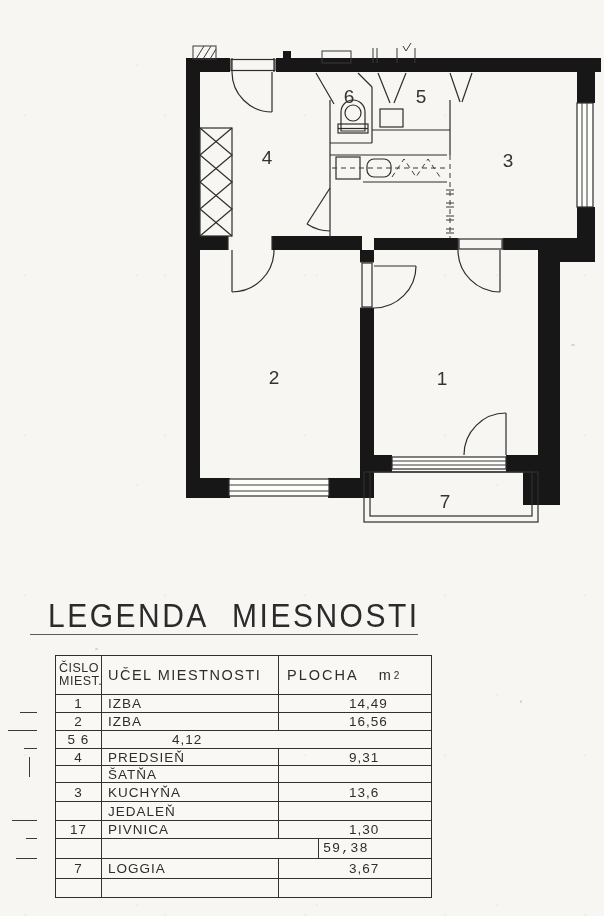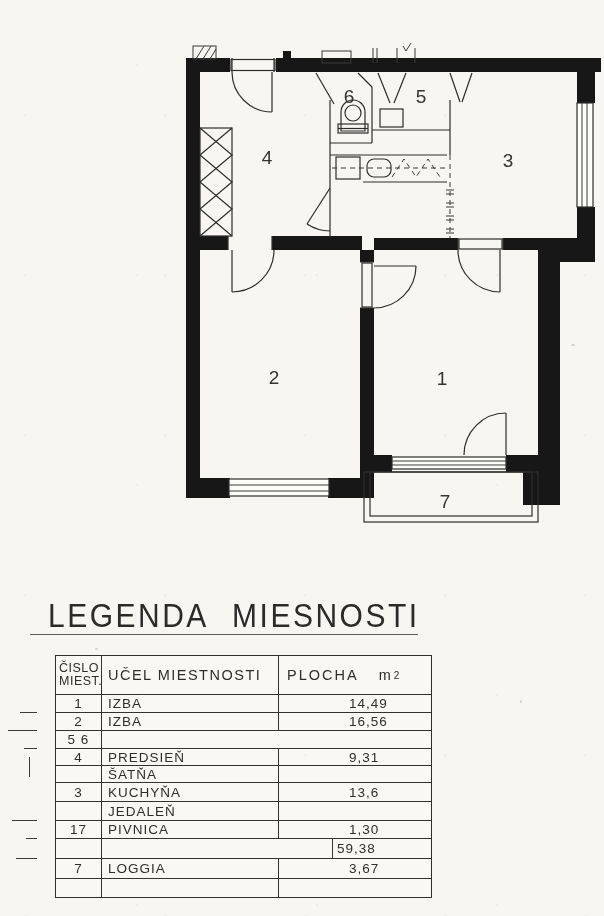--- a/index.html
+++ b/index.html
@@ -37,21 +37,21 @@
   .td{box-sizing:border-box;display:flex;align-items:center;font-size:13.5px;letter-spacing:1px;overflow:visible;white-space:nowrap;}
   .td-no{width:46px;border-right:1.3px solid #333;justify-content:center;}
   .td-purpose{width:177px;border-right:1.3px solid #333;padding-left:6px;}
   .td-area{flex:1;padding-left:70px;}
   .h-no{width:46px;border-right:1.3px solid #333;flex-direction:column;align-items:flex-start;justify-content:center;padding-left:3px;font-size:12.5px;letter-spacing:.5px;line-height:13px;}
   .h-purpose{width:177px;border-right:1.3px solid #333;padding-left:6px;font-size:14.5px;letter-spacing:1.5px;text-align:center;}
   .h-area{flex:1;padding-left:8px;font-size:14.5px;letter-spacing:2px;}
   .h-area .unit{margin-left:20px;}
   .h-area sup{font-size:10px;margin-left:1px;}
   .td-rest{flex:1;position:relative;display:flex;align-items:center;padding-left:6px;font-size:13.5px;letter-spacing:1px;white-space:nowrap;}
-  .sum-value{position:absolute;left:230px;top:0;bottom:0;border-left:1.3px solid #333;display:flex;align-items:center;padding-left:4px;font-size:13.5px;letter-spacing:1px;}
+  .sum-value{position:absolute;left:216px;top:0;bottom:0;border-left:1.3px solid #333;display:flex;align-items:center;padding-left:4px;font-size:13.5px;letter-spacing:1px;font-family:Liberation Mono, monospace;}
   .overhang{position:absolute;height:0;border-top:1.2px solid #3b3b38;}
   .overhang-v{position:absolute;width:0;border-left:1.2px solid #3b3b38;}
   .speck{position:absolute;background:rgba(40,40,40,.18);border-radius:50%;}
 </style>
 </head>
 <body>
 
 <div class="sheet">
 
   <svg class="plan" width="604" height="560" viewBox="0 0 604 560">
@@ -213,20 +213,21 @@
       <div class="td td-purpose">IZBA</div>
       <div class="td td-area">14,49</div>
     </div>
     <div class="tr" style="height:18px">
       <div class="td td-no">2</div>
       <div class="td td-purpose">IZBA</div>
       <div class="td td-area">16,56</div>
     </div>
     <div class="tr" style="height:18px">
       <div class="td td-no">5 6</div>
+      <div class="td td-area">4,12</div>
     </div>
     <div class="tr" style="height:17px">
       <div class="td td-no">4</div>
       <div class="td td-purpose">PREDSIEŇ</div>
       <div class="td td-area">9,31</div>
     </div>
     <div class="tr" style="height:17px">
       <div class="td td-no"></div>
       <div class="td td-purpose">ŠATŇA</div>
       <div class="td td-area"></div>

